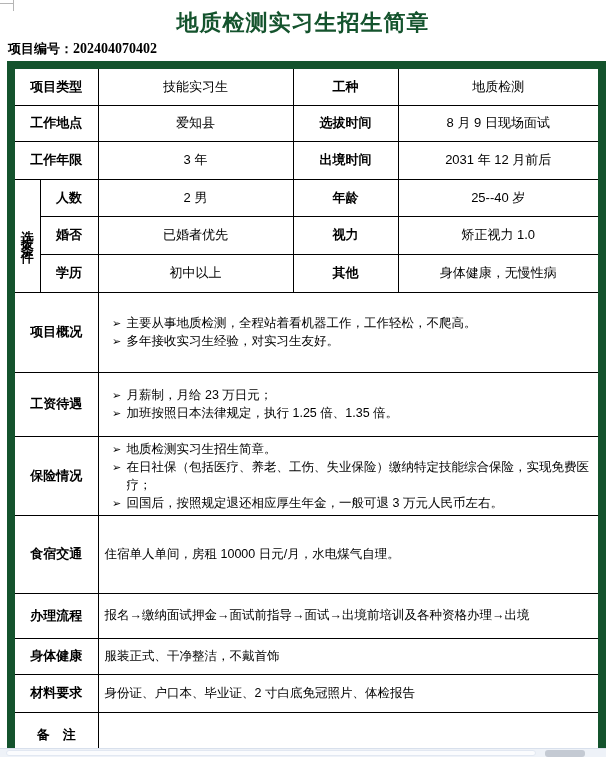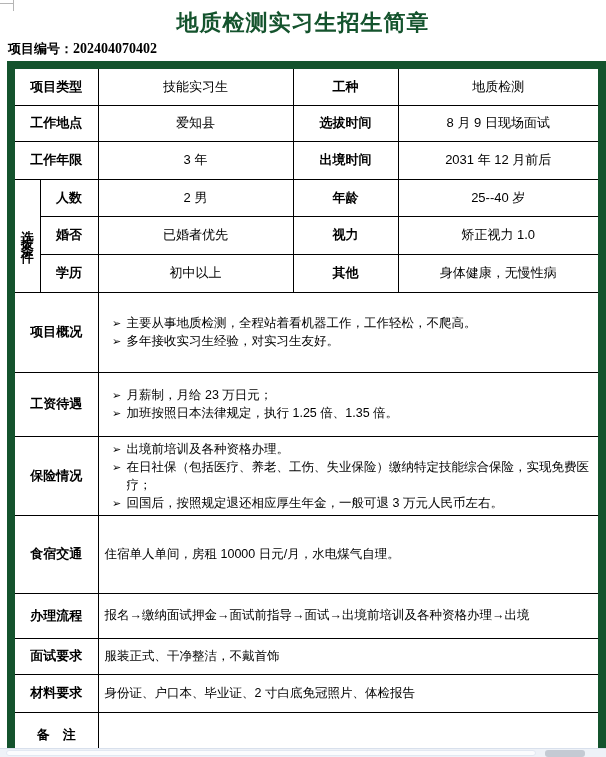--- a/index.html
+++ b/index.html
@@ -128,21 +128,21 @@
         <span class="t">加班按照日本法律规定，执行 1.25 倍、1.35 倍。</span>
       </div>
     </td>
   </tr>
 
   <tr style="height:79px">
     <td colspan="2" class="lbl">保险情况</td>
     <td colspan="3" class="content">
       <div class="bullet-line">
         <span class="b">➢</span>
-        <span class="t">出境前培训及各种资格办理。</span>
+        <span class="t">地质检测实习生招生简章。</span>
       </div>
       <div class="bullet-line">
         <span class="b">➢</span>
         <span class="t">在日社保（包括医疗、养老、工伤、失业保险）缴纳特定技能综合保险，实现免费医疗；</span>
       </div>
       <div class="bullet-line">
         <span class="b">➢</span>
         <span class="t">回国后，按照规定退还相应厚生年金，一般可退 3 万元人民币左右。</span>
       </div>
     </td>
@@ -152,21 +152,21 @@
     <td colspan="2" class="lbl">食宿交通</td>
     <td colspan="3" class="content">住宿单人单间，房租 10000 日元/月，水电煤气自理。</td>
   </tr>
 
   <tr style="height:45px">
     <td colspan="2" class="lbl">办理流程</td>
     <td colspan="3" class="content">报名→缴纳面试押金→面试前指导→面试→出境前培训及各种资格办理→出境</td>
   </tr>
 
   <tr style="height:36px">
-    <td colspan="2" class="lbl">面试要求</td>
+    <td colspan="2" class="lbl">身体健康</td>
     <td colspan="3" class="content">服装正式、干净整洁，不戴首饰</td>
   </tr>
 
   <tr style="height:38px">
     <td colspan="2" class="lbl">材料要求</td>
     <td colspan="3" class="content">身份证、户口本、毕业证、2 寸白底免冠照片、体检报告</td>
   </tr>
 
   <tr style="height:50px">
     <td colspan="2" class="lbl remark-lbl">备　注</td>

